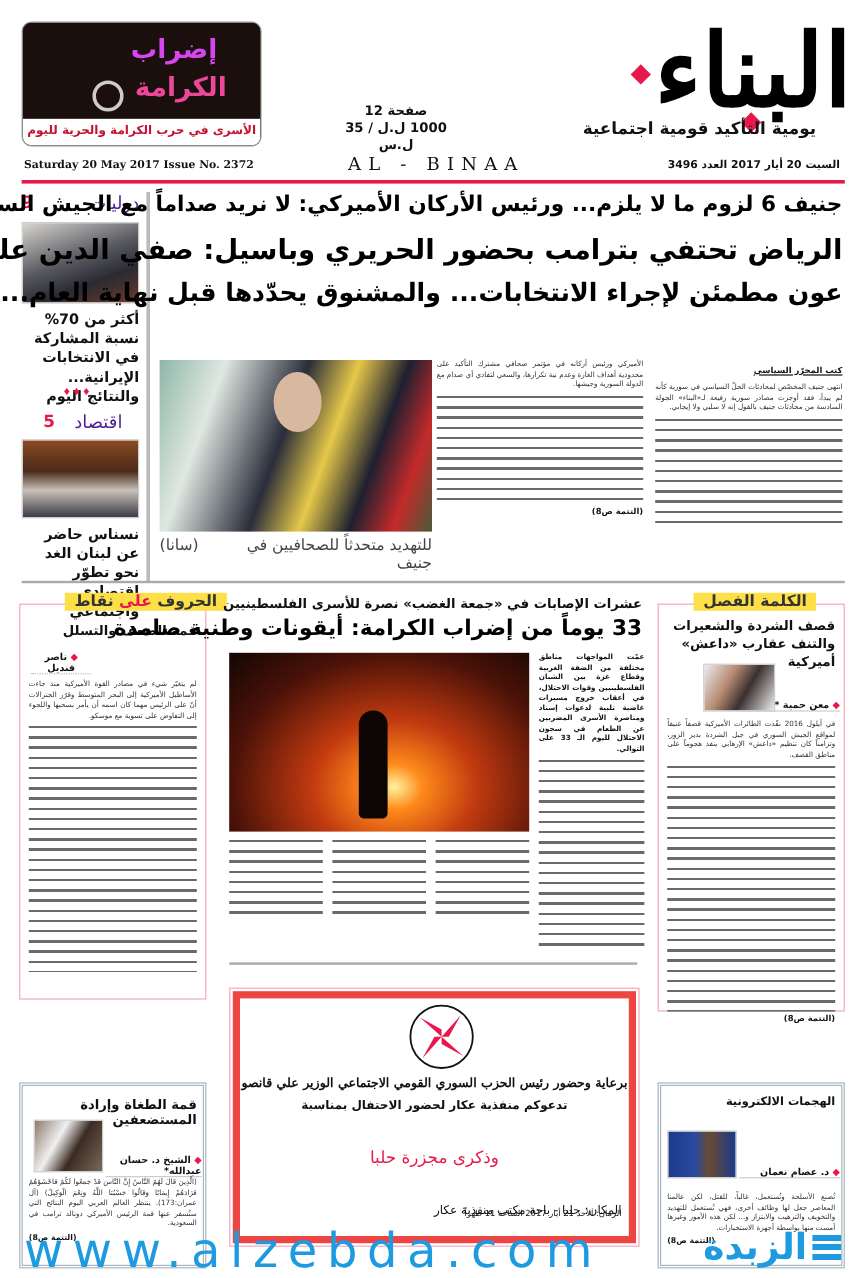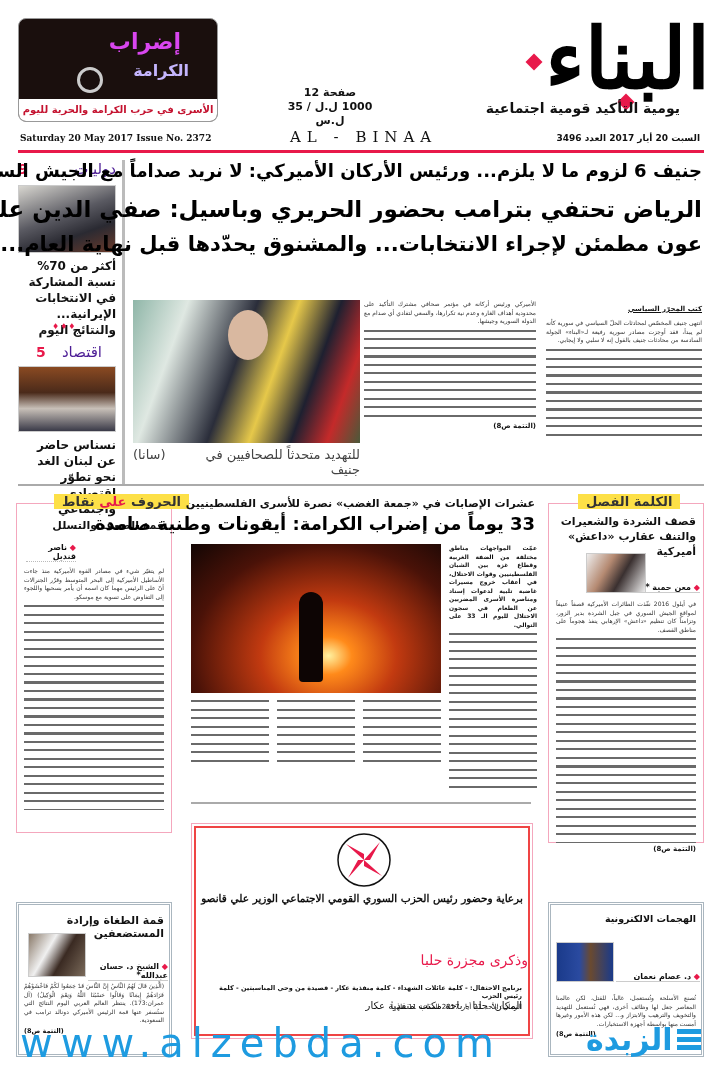--- a/index.html
+++ b/index.html
@@ -5,21 +5,21 @@
 *{box-sizing:border-box;margin:0;padding:0}
 body{width:720px;height:1065px;background:#fff;font-family:"DejaVu Sans",sans-serif;color:#111;position:relative;overflow:hidden}
 .abs{position:absolute}
 .rtl{direction:rtl;text-align:right}
 
 #logo{right:10px;top:14px;width:320px;height:90px;font-family:"DejaVu Serif",serif;font-weight:bold;font-size:84px;line-height:90px;text-align:right;letter-spacing:-2px;color:#000}
 .diamond{width:12px;height:12px;background:#e8194a;transform:rotate(45deg)}
 #tagline{right:40px;top:100px;font-size:14px;font-weight:bold}
 #banner{left:18px;top:18px;width:200px;height:104px;border-radius:8px;background:#1a0f0d;overflow:hidden;border:1px solid #999}
 #banner .title1{position:absolute;right:36px;top:10px;color:#d946ef;font-size:22px;font-weight:bold}
-#banner .title2{position:absolute;right:28px;top:42px;color:#c4b5fd;font-size:16px;font-weight:bold}
+#banner .title2{position:absolute;right:28px;top:42px;color:#ec4899;font-size:22px;font-weight:bold}
 #banner .cuff{position:absolute;left:58px;top:48px;width:26px;height:26px;border:3px solid #ccc;border-radius:50%}
 #banner .strip{position:absolute;left:0;right:0;bottom:0;height:22px;background:#fff;color:#c4122f;font-size:10px;font-weight:bold;text-align:center;line-height:22px;direction:rtl}
 #price{left:280px;top:86px;width:100px;font-size:11px;font-weight:bold;text-align:center;line-height:14px}
 #dateline-en{left:20px;top:133px;font-size:9px;font-weight:bold;font-family:"DejaVu Serif",serif}
 #dateline-mid{left:290px;top:128px;font-size:15px;letter-spacing:6px;font-family:"DejaVu Serif",serif}
 #dateline-ar{right:20px;top:133px;font-size:9px;font-weight:bold}
 #redrule{left:18px;top:150px;width:686px;height:3px;background:#e8194a}
 
 .vsep{position:absolute;background:#bbb;width:3px}
 .sec-head{font-size:15px;color:#4c1d95;font-weight:normal}
@@ -29,21 +29,21 @@
 
 .h1{font-weight:bold;color:#000;white-space:nowrap}
 .bodytext{font-size:6px;line-height:8.5px;color:#333;text-align:justify}
 .lines{background:repeating-linear-gradient(to bottom,#6a6a6a 0 2px,transparent 2px 8.5px)}
 .caption{font-size:13px;color:#444}
 .pinkbox{position:absolute;border:1.5px solid #f4a7bd}
 .greybox{position:absolute;border:3px double #aab6bf}
 .box-title{position:absolute;background:#fde047;padding:0 8px;font-size:13px;font-weight:bold;color:#333}
 .redmark{color:#e8194a}
 .author{font-size:8px;font-weight:bold}
-.adbox{position:absolute;border:2px solid #ef4444;outline:1px solid #f4a7bd;outline-offset:2px}
+.adbox{position:absolute;border:6px solid #ef4444;outline:1px solid #f4a7bd;outline-offset:2px}
 .watermark{font-size:40px;color:#1e9be0;letter-spacing:8px;font-family:"DejaVu Sans",sans-serif}
 </style>
 </head>
 <body>
 
 <div id="logo" class="abs">البناء</div>
 <div class="abs diamond" style="left:528px;top:56px"></div>
 <div class="abs diamond" style="left:620px;top:96px"></div>
 <div id="tagline" class="abs rtl">يومية التأكيد قومية اجتماعية</div>
 
@@ -113,21 +113,21 @@
   <div style="font-size:7px;font-weight:bold;margin-top:2px">(التتمة ص8)</div>
 </div>
 
 <div class="pinkbox" style="left:16px;top:503px;width:156px;height:330px"></div>
 <div class="box-title" style="left:54px;top:494px">
   <span>الحروف</span>
   <span class="redmark">على</span>
   <span>نقاط</span>
 </div>
 <div class="abs rtl" style="left:24px;top:519px;width:140px;font-size:11px;font-weight:bold">قمة الضعف والتسلل</div>
-<div class="abs author" style="left:26px;top:543px;width:50px;border-bottom:1px dotted #bbb;direction:rtl;text-align:right"><span class="redmark">◆ </span><span>ناصر قنديل</span></div>
+<div class="abs author" style="left:26px;top:543px;width:50px;border-bottom:1px dotted #bbb;direction:rtl;text-align:center"><span class="redmark">◆ </span><span>ناصر قنديل</span></div>
 <div class="abs rtl" style="left:24px;top:567px;width:140px">
   <div class="bodytext">لم يتغيّر شيء في مصادر القوة الأميركية منذ جاءت الأساطيل الأميركية إلى البحر المتوسط وقرّر الجنرالات أنّ على الرئيس مهما كان اسمه أن يأمر بسحبها واللجوء إلى التفاوض على تسوية مع موسكو.</div>
   <div class="lines" style="height:205px;margin-top:4px"></div>
 </div>
 
 <div class="abs rtl" style="left:180px;top:497px;width:355px;font-size:11px;font-weight:bold;white-space:nowrap">عشرات الإصابات في «جمعة الغضب» نصرة للأسرى الفلسطينيين</div>
 <div class="abs rtl h1" style="left:180px;top:513px;width:355px;font-size:18px">33 يوماً من إضراب الكرامة: أيقونات وطنية صامدة</div>
 <div class="abs" style="left:191px;top:544px;width:250px;height:149px;background:radial-gradient(ellipse at 55% 75%,#fff2a0 0%,#ff8a1a 12%,#c23a10 35%,#4a1208 70%,#120604 100%)">
   <div style="position:absolute;left:108px;top:48px;width:24px;height:90px;background:#0d0504;border-radius:12px 12px 4px 4px"></div>
 </div>
@@ -139,22 +139,22 @@
 <div class="abs lines" style="left:277px;top:700px;width:78px;height:66px"></div>
 <div class="abs lines" style="left:363px;top:700px;width:78px;height:66px"></div>
 <div class="abs" style="left:191px;top:802px;width:340px;height:2px;background:#aaa"></div>
 
 <div class="adbox" style="left:194px;top:826px;width:336px;height:210px">
   <svg style="position:absolute;left:140px;top:4px" width="56" height="56" viewBox="0 0 56 56">
     <circle cx="28" cy="28" r="26" fill="#fff" stroke="#111" stroke-width="1.5"></circle>
     <path d="M28 28 L44 10 L34 28 Z M28 28 L46 44 L28 34 Z M28 28 L12 46 L22 28 Z M28 28 L10 12 L28 22 Z" fill="#e8194a"></path>
   </svg>
   <div style="position:absolute;left:0;right:0;top:64px;text-align:center;direction:rtl;font-family:'DejaVu Serif',serif;font-size:10.5px;font-weight:bold">برعاية وحضور رئيس الحزب السوري القومي الاجتماعي الوزير علي قانصو</div>
-  <div style="position:absolute;left:0;right:0;top:124px;text-align:right;direction:rtl;font-family:'DejaVu Serif',serif;font-size:14px;color:#e8194a">وذكرى مجزرة حلبا</div>
-  <div style="position:absolute;left:6px;right:6px;top:156px;text-align:right;direction:rtl;font-size:6.5px;font-weight:bold">برنامج الاحتفال: - كلمة عائلات الشهداء - كلمة منفذية عكار - قصيدة من وحي المناسبتين - كلمة رئيس الحزب</div>
+  <div style="position:absolute;left:0;right:0;top:84px;text-align:center;direction:rtl;font-size:10px;font-weight:bold">تدعوكم منفذية عكار لحضور الاحتفال بمناسبة</div>
+  <div style="position:absolute;left:0;right:0;top:124px;text-align:center;direction:rtl;font-family:'DejaVu Serif',serif;font-size:14px;color:#e8194a">وذكرى مجزرة حلبا</div>
   <div style="position:absolute;right:6px;top:175px;direction:rtl;font-size:7px">الزمان: الأحد 21 أيار 2017 الساعة 11 ظهراً</div>
   <div style="position:absolute;right:6px;top:172px;direction:rtl;font-size:10px">المكان: حلبا - باحة مكتب منفذية عكار</div>
 </div>
 
 <div class="greybox" style="left:548px;top:902px;width:156px;height:155px"></div>
 <div class="abs rtl" style="left:556px;top:912px;width:140px;font-size:9.5px;font-weight:bold;line-height:13px">
   <div>الهجمات الالكترونية</div>
 </div>
 <div class="photo" style="left:556px;top:942px;width:58px;height:40px;background:linear-gradient(90deg,#1a3a8a 0%,#2a4aa0 40%,#6a4a30 60%,#1a3a8a 100%)"></div>
 <div class="abs author rtl" style="left:616px;top:972px;width:84px;border-bottom:1px solid #ccc"><span class="redmark">◆ </span><span>د. عصام نعمان</span></div>

